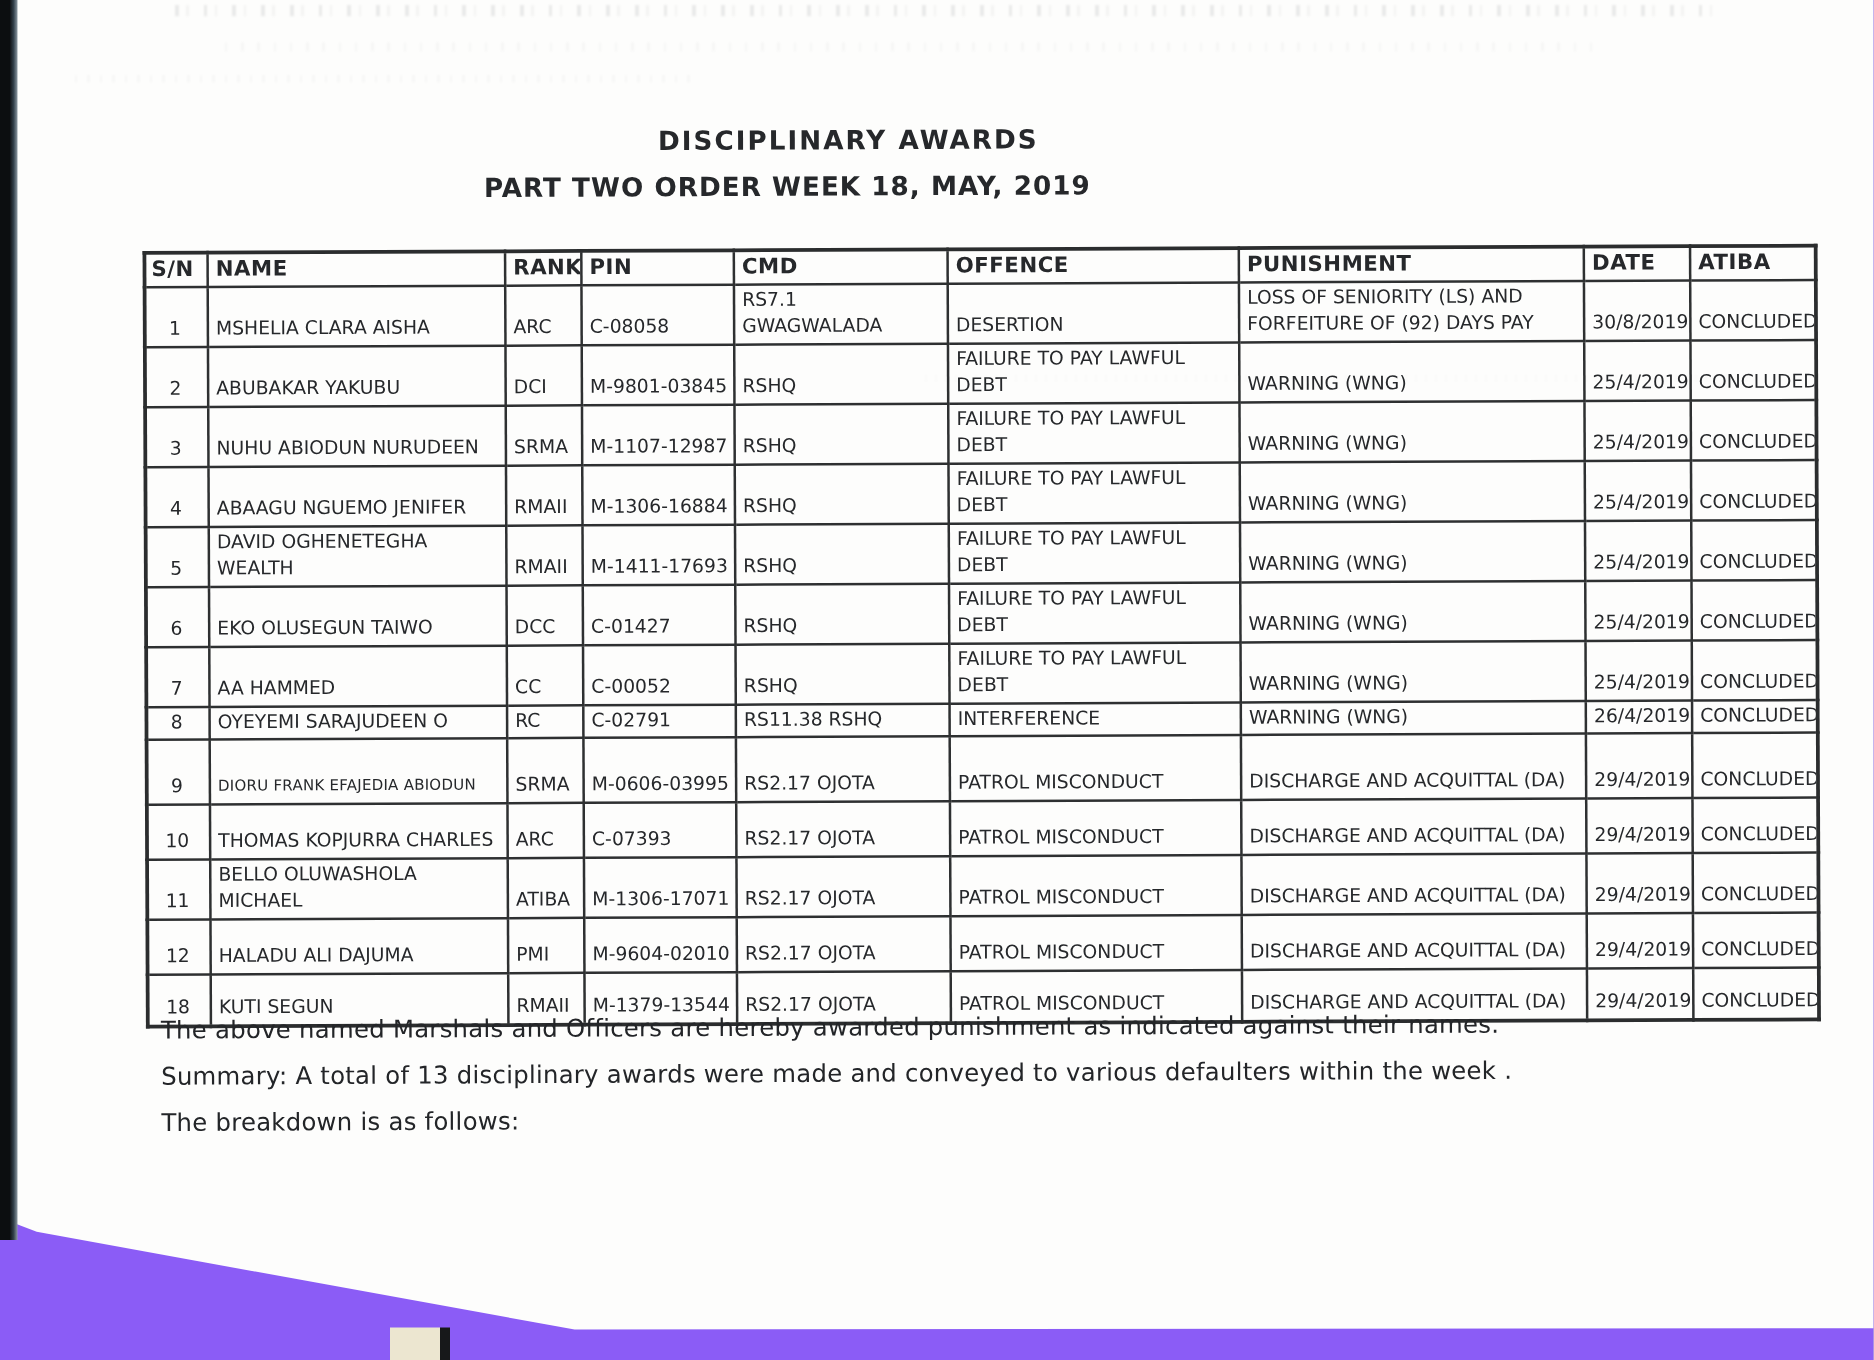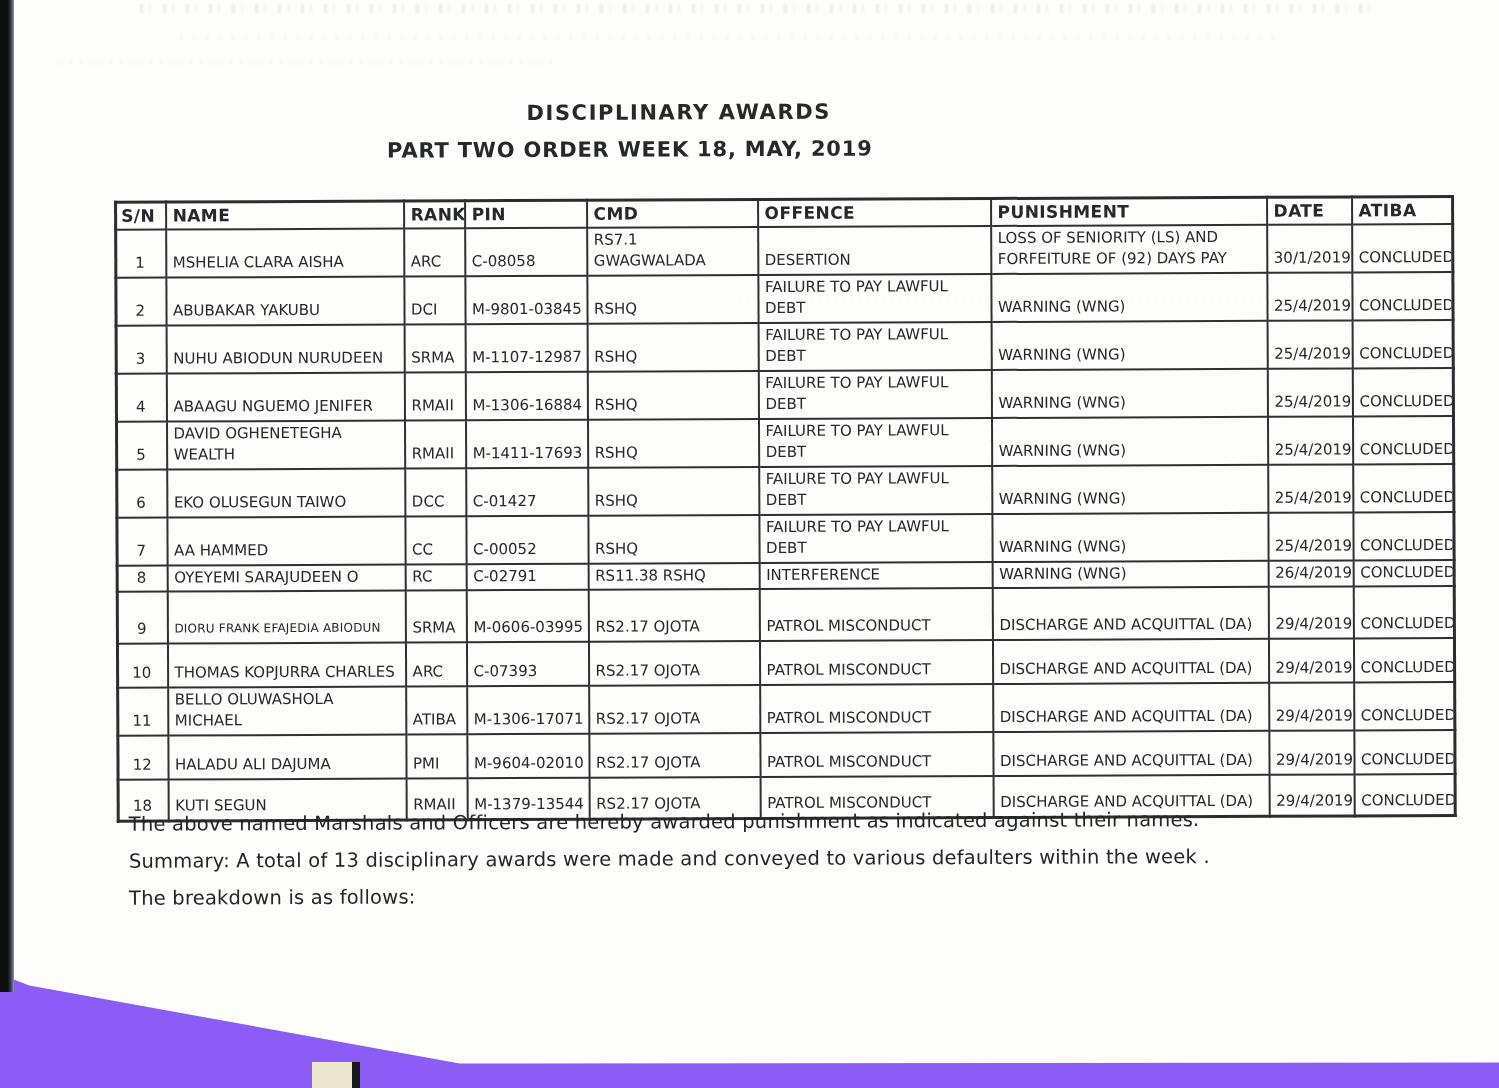--- a/index.html
+++ b/index.html
@@ -117,21 +117,21 @@
       <tbody>
           <tr>
             <td class="col-sn">1</td>
             <td class="col-name">MSHELIA CLARA AISHA</td>
             <td class="col-rank">ARC</td>
             <td class="col-pin">C-08058</td>
             <td class="col-cmd">RS7.1 GWAGWALADA</td>
             <td class="col-offence">DESERTION</td>
             <td class="col-punishment">LOSS OF SENIORITY (LS) AND
 FORFEITURE OF (92) DAYS PAY</td>
-            <td class="col-date">30/1/2019</td>
+            <td class="col-date">30/8/2019</td>
             <td class="col-remark">CONCLUDED</td>
           </tr>
           <tr>
             <td class="col-sn">2</td>
             <td class="col-name">ABUBAKAR YAKUBU</td>
             <td class="col-rank">DCI</td>
             <td class="col-pin">M-9801-03845</td>
             <td class="col-cmd">RSHQ</td>
             <td class="col-offence">FAILURE TO PAY LAWFUL
 DEBT</td>

